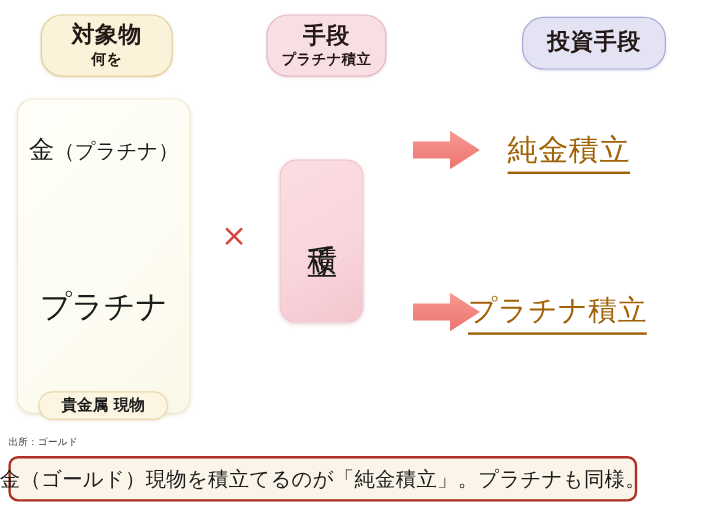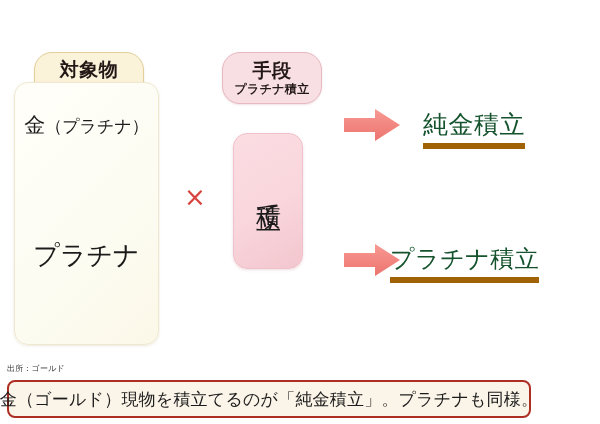--- a/index.html
+++ b/index.html
@@ -24,21 +24,20 @@
   .pill {
     position: absolute;
     box-sizing: border-box;
     display: flex;
     flex-direction: column;
     align-items: center;
     justify-content: center;
     border-radius: 18px;
     line-height: 1.05;
     text-align: center;
-    margin-top: 40px;
   }
   .pill .pill-main {
     font-size: 19px;
     font-weight: 700;
     color: #231815;
     letter-spacing: 0.5px;
   }
   .pill .pill-sub {
     font-size: 12.5px;
     font-weight: 600;
@@ -157,24 +156,24 @@
   
   .arrow {
     position: absolute;
     width: 56px; height: 34px;
   }
 
   
   .result {
     position: absolute;
     font-size: 25px;
-    color: #14532d;
+    color: #a16207;
     white-space: nowrap;
     padding-bottom: 2px;
-    border-bottom: 6px solid #a16207;
+    border-bottom: 2px solid #a16207;
     letter-spacing: 0.5px;
   }
   #result-gold { left: 423px; top: 108px; }
   #result-platinum { left: 390px; top: 243px; font-size: 24px; }
 
   
   #source-note {
     position: absolute;
     left: 7px; top: 363px;
     font-size: 8px;
@@ -210,25 +209,29 @@
   <div class="pill" id="pill-target">
     <span class="pill-main">対象物</span>
     <span class="pill-sub">何を</span>
   </div>
 
   <div class="pill" id="pill-method">
     <span class="pill-main">手段</span>
     <span class="pill-sub">プラチナ積立</span>
   </div>
 
+  <div class="pill" id="pill-vehicle">
+    <span class="pill-main">投資手段</span>
+  </div>
 
   <div id="asset-box">
     <div id="asset-gold"><span>金</span><span class="paren">（プラチナ）</span></div>
     <div id="asset-platinum">プラチナ</div>
   </div>
+  <div id="asset-tag">貴金属 現物</div>
 
   <div id="times-symbol">×</div>
 
   <div id="method-box">
     <span id="method-box-label">積立て</span>
   </div>
 
   <div class="arrow" style="left:344px; top:108px;">
     <svg width="56" height="34" viewBox="0 0 56 34" xmlns="http://www.w3.org/2000/svg">
       <defs>

